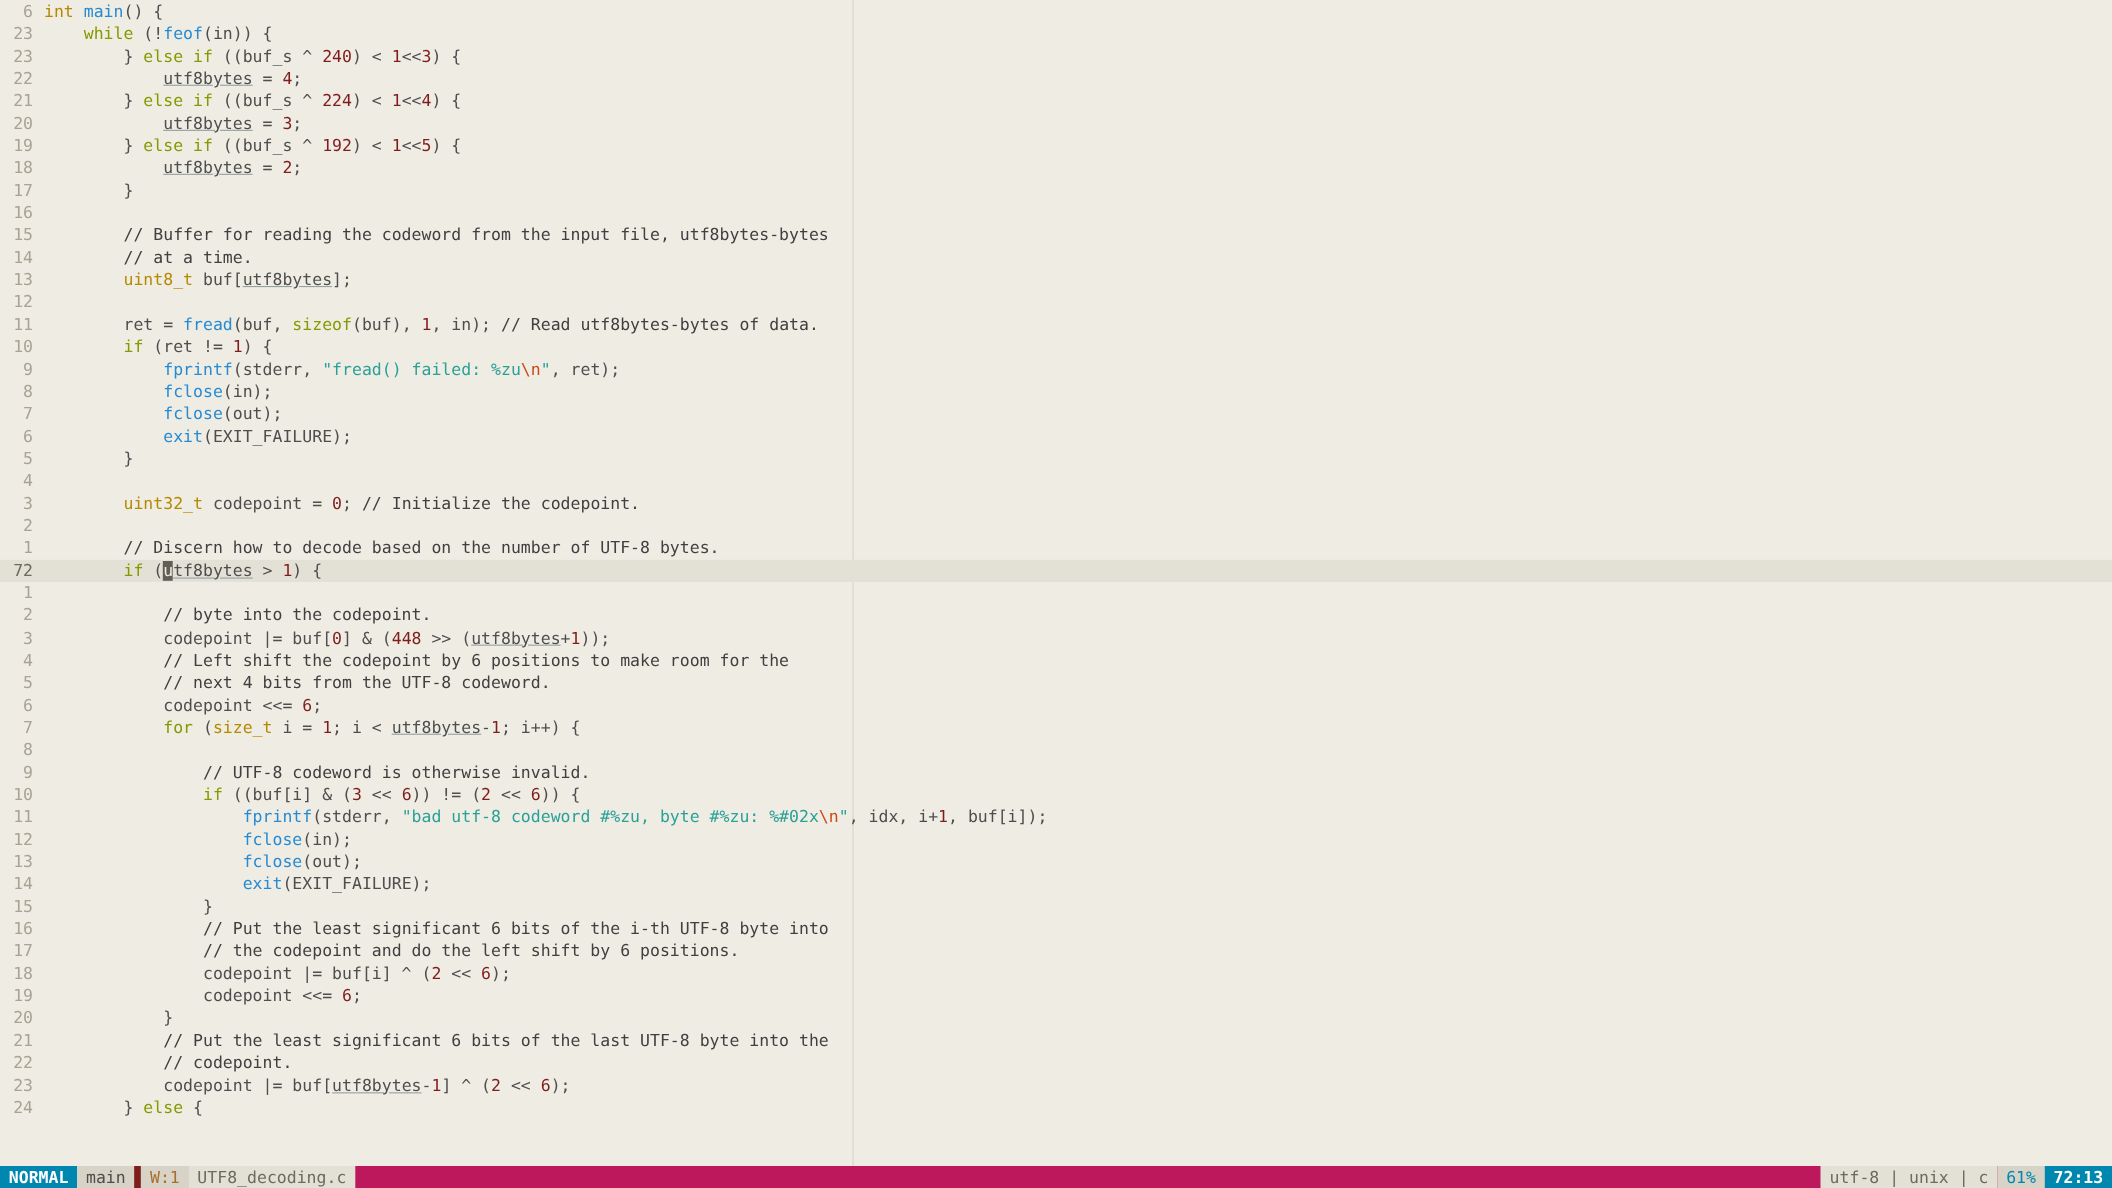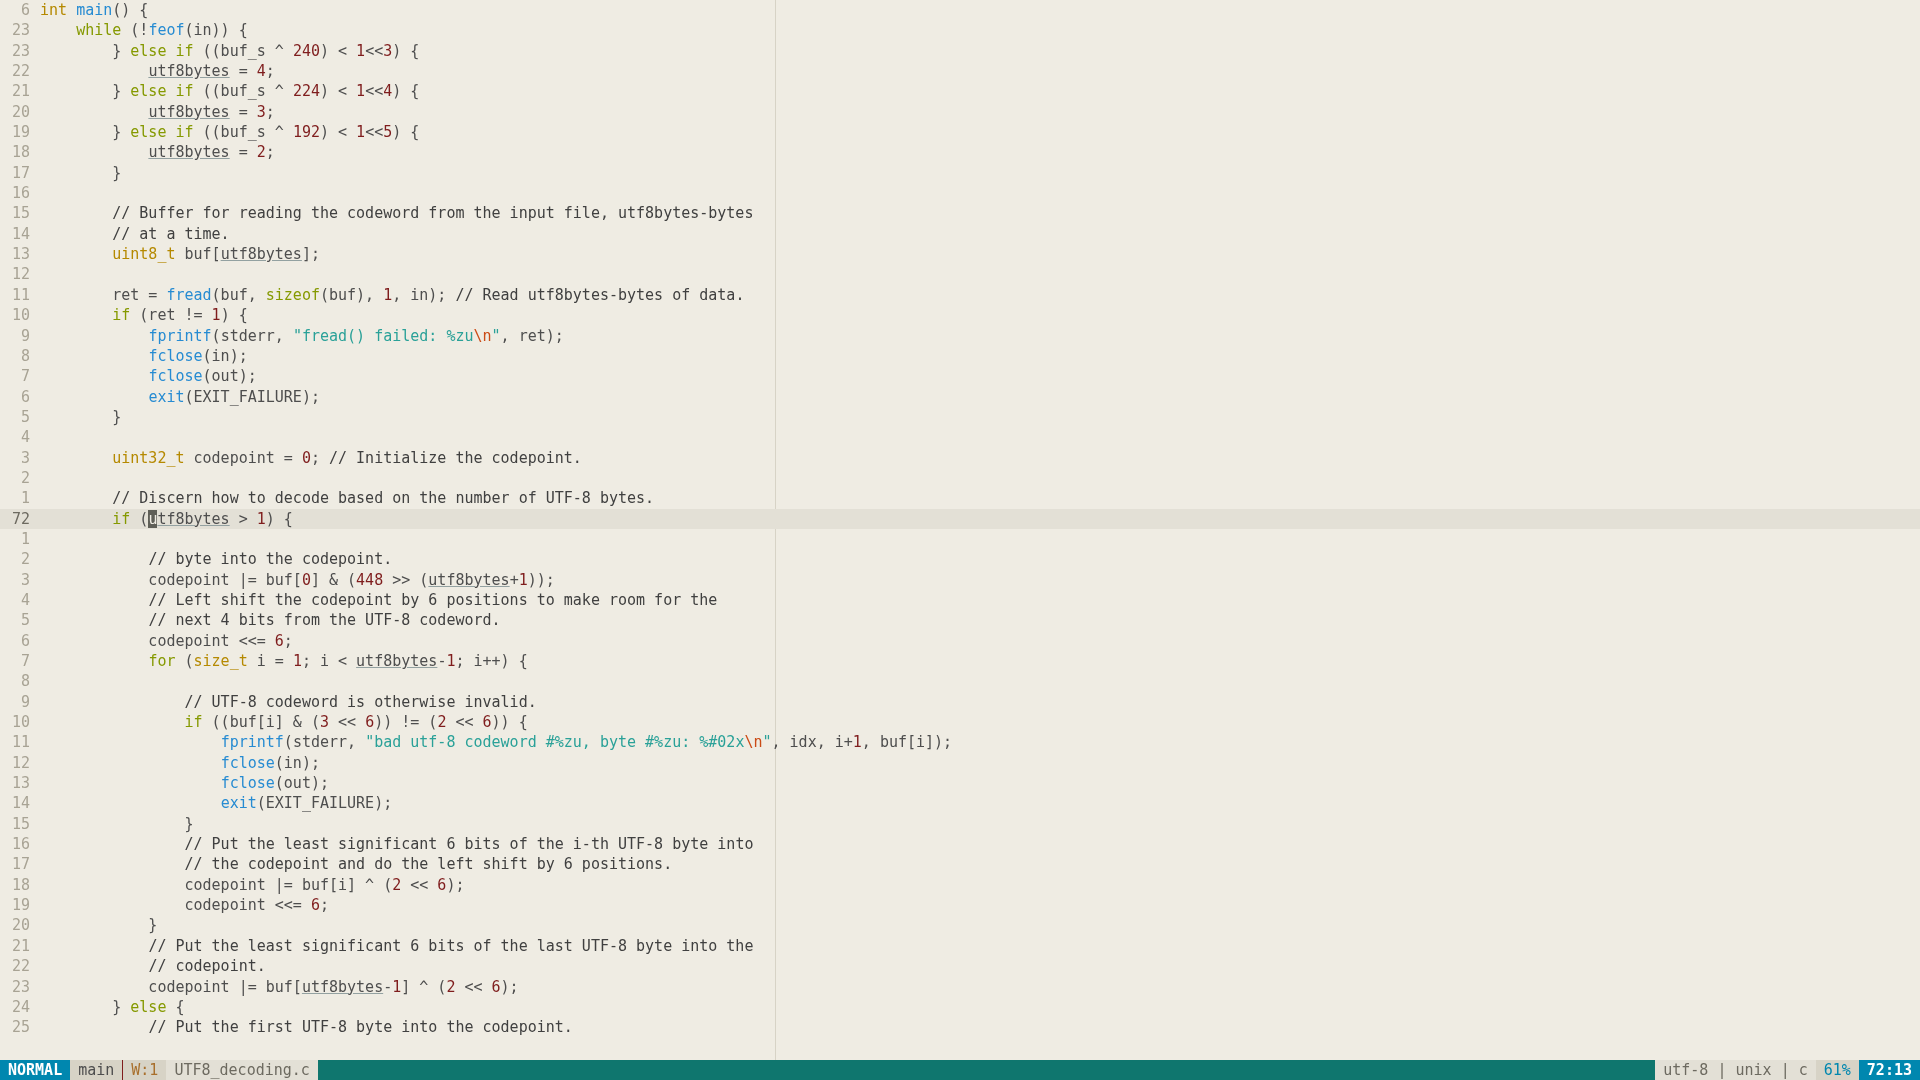--- a/index.html
+++ b/index.html
@@ -5,25 +5,25 @@
 * { margin:0; padding:0; box-sizing:border-box; }
 html,body { width:1920px; height:1080px; background:#efece3; font-family:"DejaVu Sans Mono","Menlo","Consolas",monospace; font-size:15px; overflow:hidden; }
 #editor { position:relative; width:100%; height:calc(100% - 20px); overflow:hidden; }
 .line { display:flex; height:20.35px; line-height:20.35px; white-space:pre; }
 .gutter { width:40px; text-align:right; padding-right:10px; color:#a8a394; user-select:none; }
 .code { flex:1; color:#4e4e4e; position:relative; }
 .line.current { background:#e3e0d6; }
 .line.current .gutter { color:#6d6a60; font-weight:500; }
 #colguide { position:absolute; top:0; left:775px; width:1px; height:100%; background:#d7d3c6; z-index:0; }
 .line { position:relative; z-index:1; }
-#status { position:absolute; bottom:0; left:0; width:100%; height:20px; line-height:20px; background:#0f766e; display:flex; font-size:15px; }
+#status { position:absolute; bottom:0; left:0; width:100%; height:20px; line-height:20px; background:#be185d; display:flex; font-size:15px; }
 .sb { padding:0 8px; }
 .sb-mode   { background:#0087af; color:#fff; font-weight:bold; }
 .sb-branch { background:#d7d3c6; color:#4e4e4e; }
-.sb-warn   { background:#d7d3c6; color:#a86f2c; border-left:1px solid #7f1d1d; }
+.sb-warn   { background:#d7d3c6; color:#a86f2c; border-left:6px solid #7f1d1d; }
 .sb-file   { background:#e3e0d6; color:#6d6a60; }
 .sb-spacer { flex:1; }
 .sb-right  { background:#e3e0d6; color:#6d6a60; }
 .sb-pct    { background:#d7d3c6; color:#0087af; }
 .sb-pos    { background:#0087af; color:#fff; font-weight:bold; }
 
 .kw   { color:#859900; }           
 .ty   { color:#b58900; }           
 .fn   { color:#268bd2; }           
 .num  { color:#7f1d1d; }           
@@ -83,21 +83,20 @@
       <div class="line"><div class="gutter">15</div><div class="code"><span class="id">                }</span></div></div>
       <div class="line"><div class="gutter">16</div><div class="code"><span class="id">                </span><span class="cm">// Put the least significant 6 bits of the i-th UTF-8 byte into</span></div></div>
       <div class="line"><div class="gutter">17</div><div class="code"><span class="id">                </span><span class="cm">// the codepoint and do the left shift by 6 positions.</span></div></div>
       <div class="line"><div class="gutter">18</div><div class="code"><span class="id">                codepoint |= buf[i] ^ (</span><span class="num">2</span><span class="id"> &lt;&lt; </span><span class="num">6</span><span class="id">);</span></div></div>
       <div class="line"><div class="gutter">19</div><div class="code"><span class="id">                codepoint &lt;&lt;= </span><span class="num">6</span><span class="id">;</span></div></div>
       <div class="line"><div class="gutter">20</div><div class="code"><span class="id">            }</span></div></div>
       <div class="line"><div class="gutter">21</div><div class="code"><span class="id">            </span><span class="cm">// Put the least significant 6 bits of the last UTF-8 byte into the</span></div></div>
       <div class="line"><div class="gutter">22</div><div class="code"><span class="id">            </span><span class="cm">// codepoint.</span></div></div>
       <div class="line"><div class="gutter">23</div><div class="code"><span class="id">            codepoint |= buf[</span><span class="id ul">utf8bytes</span><span class="id">-</span><span class="num">1</span><span class="id">] ^ (</span><span class="num">2</span><span class="id"> &lt;&lt; </span><span class="num">6</span><span class="id">);</span></div></div>
       <div class="line"><div class="gutter">24</div><div class="code"><span class="id">        } </span><span class="kw">else</span><span class="id"> {</span></div></div>
-      <div class="line"><div class="gutter">25</div><div class="code"><span class="id">            </span><span class="cm">// Put the first UTF-8 byte into the codepoint.</span></div></div>
     </div>
 </div>
 
 <div id="status">
   <div class="sb sb-mode">NORMAL</div>
   <div class="sb sb-branch">main</div>
   <div class="sb sb-warn">W:1</div>
   <div class="sb sb-file">UTF8_decoding.c</div>
   <div class="sb-spacer"></div>
   <div class="sb sb-right"><span>utf-8</span> | <span>unix</span> | <span>c</span></div>

